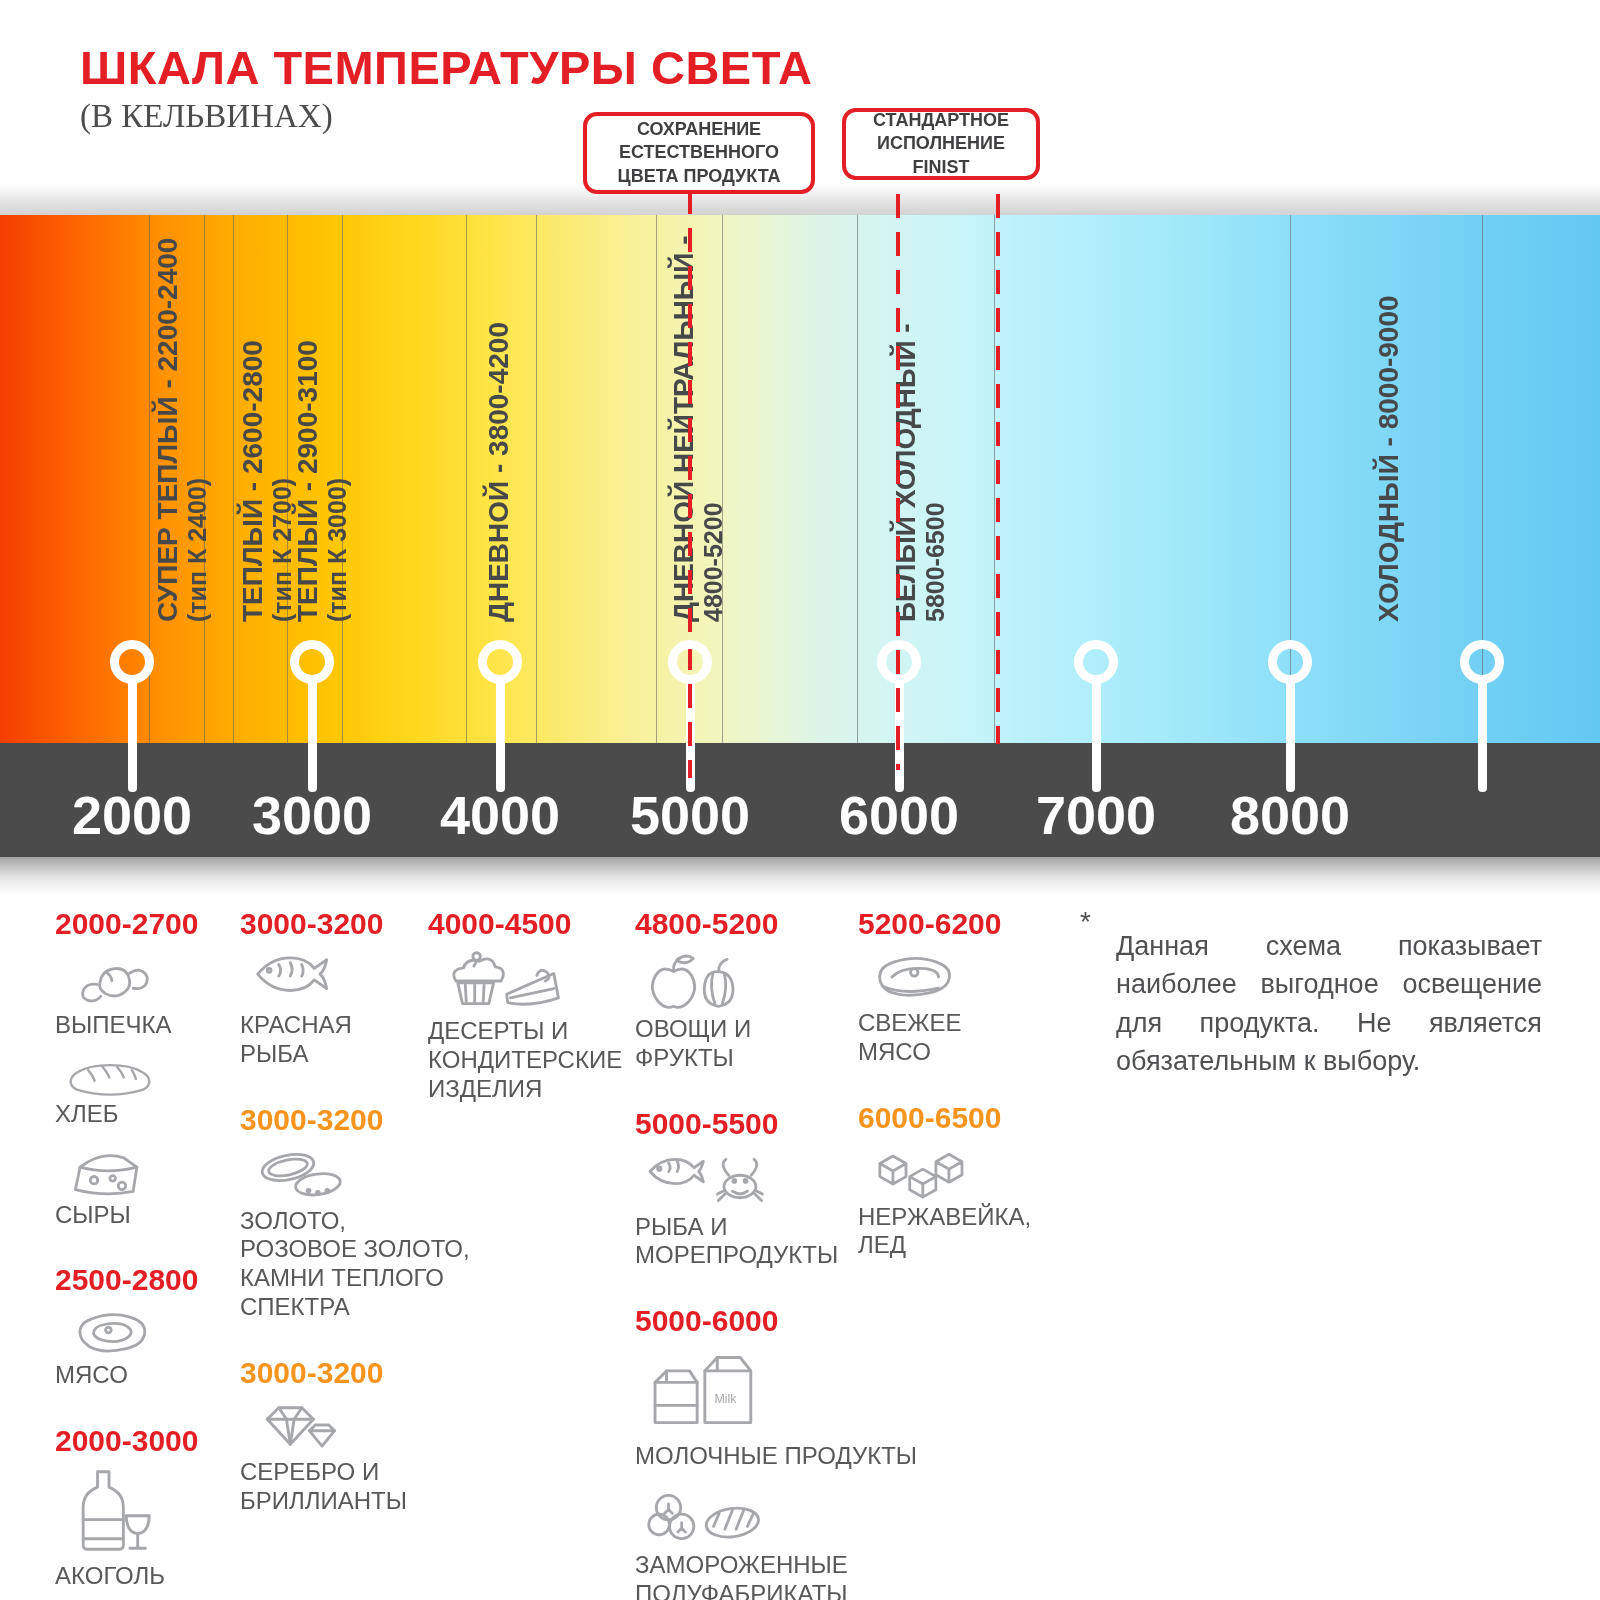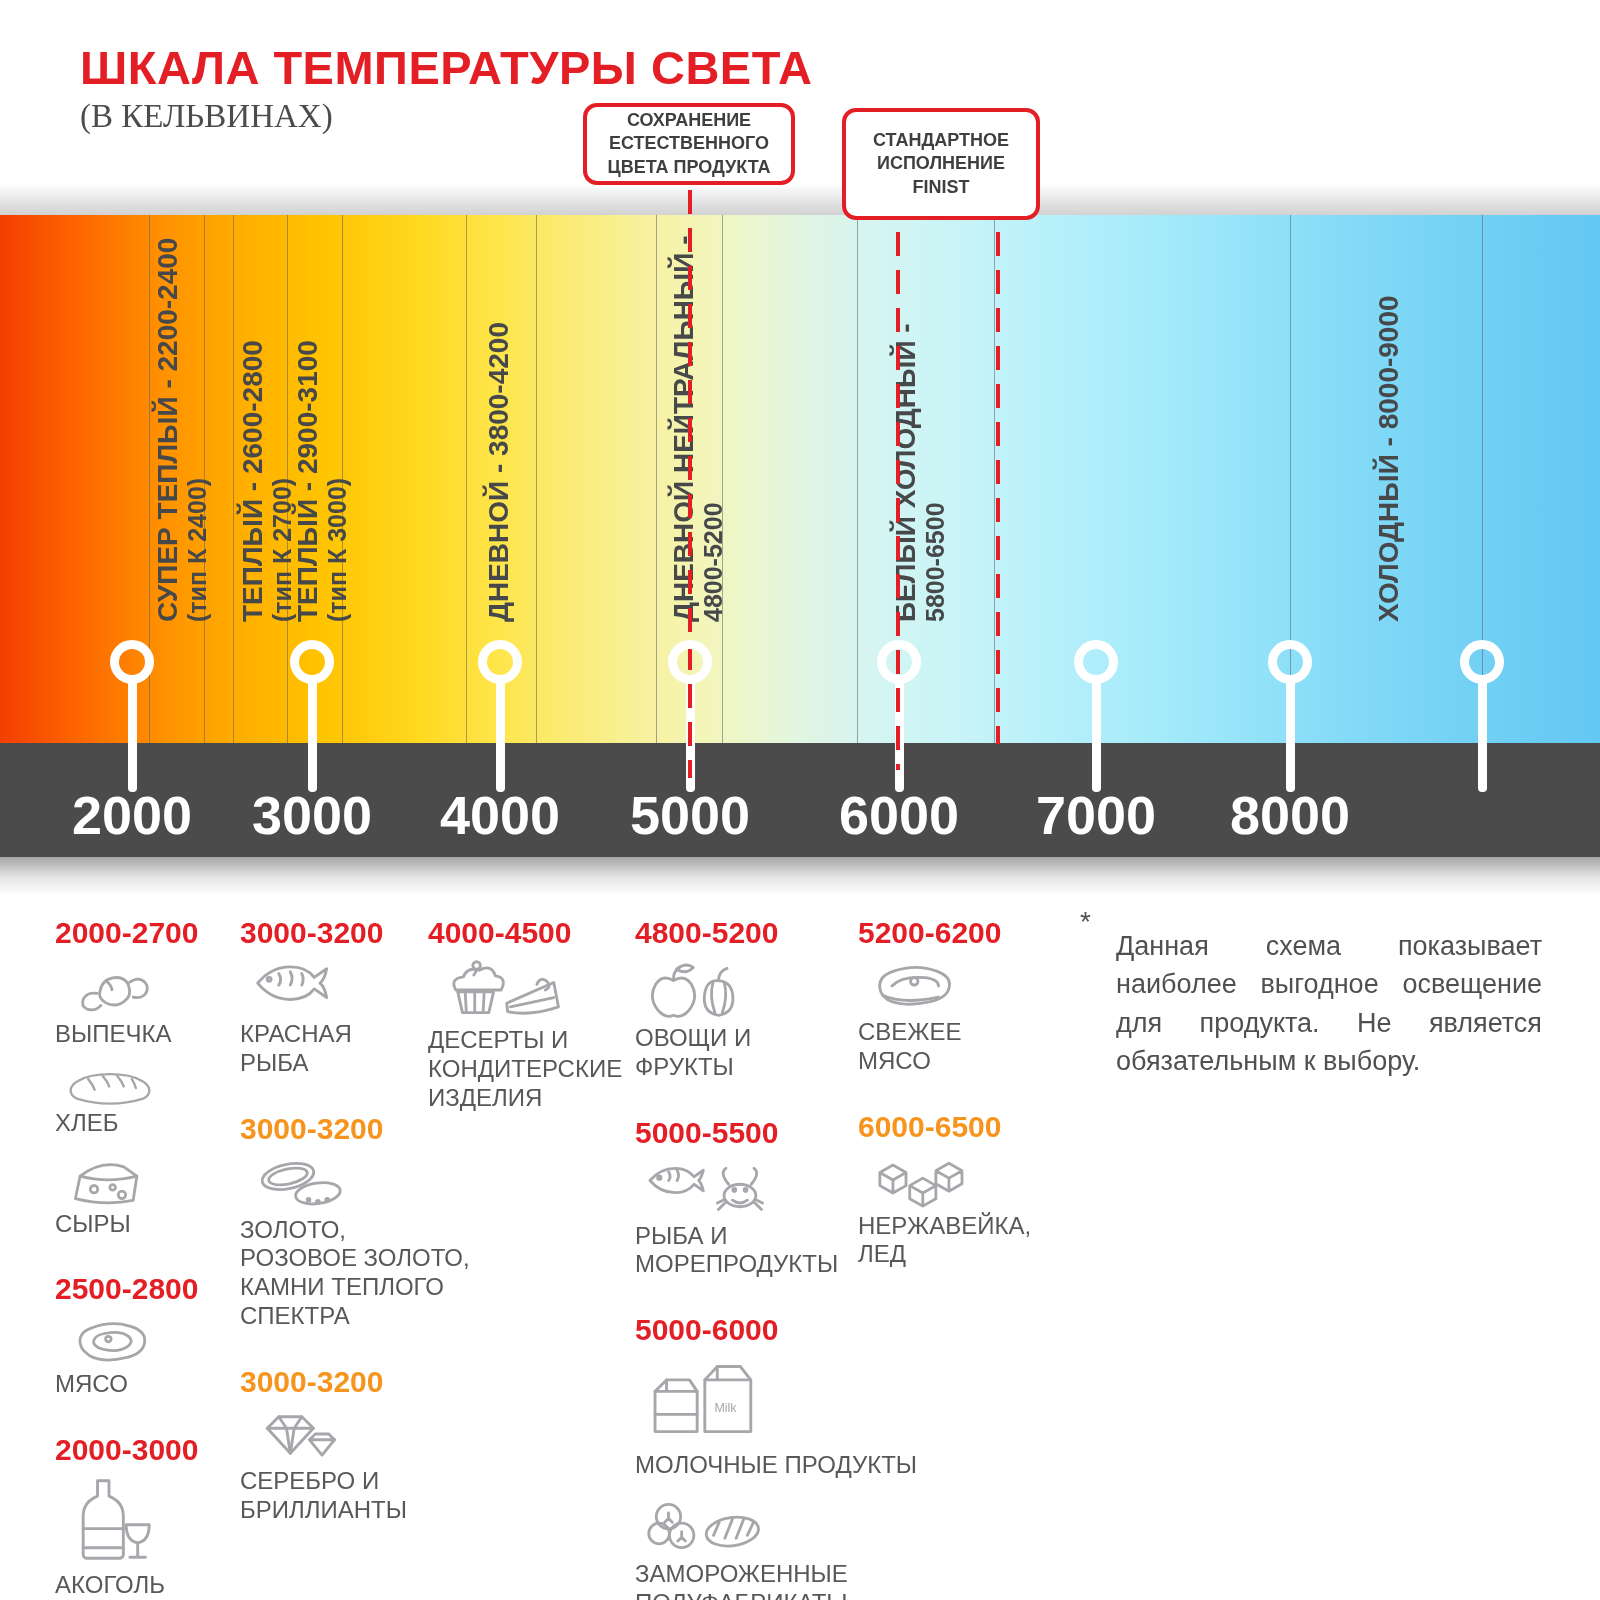--- a/index.html
+++ b/index.html
@@ -44,21 +44,21 @@
 
   
   .callout{position:absolute;background:#fff;border:4px solid #e31e24;border-radius:14px;
       display:flex;align-items:center;justify-content:center;text-align:center;
       font-size:18px;font-weight:bold;color:#3f3f41;line-height:1.3;z-index:7;padding:8px 10px;box-sizing:border-box;}
 
   
   .pcol{position:absolute;top:898px;z-index:2;}
   .prange{font-size:30px;font-weight:bold;color:#e31e24;margin:34px 0 8px;}
   .prange.orange{color:#f7941d;}
-  .pgroup:first-child .prange{margin-top:18px;}
+  .pgroup:first-child .prange{margin-top:9px;}
   .pitem{margin:6px 0 14px;}
   .icon-box{margin:4px 0 4px 10px;display:flex;align-items:flex-start;}
   .icon-box svg{stroke:#a5a7aa;fill:none;stroke-width:3;stroke-linecap:round;stroke-linejoin:round;}
   .plabel{font-size:24px;line-height:1.2;color:#58585a;white-space:pre-line;}
   .nowrap{white-space:nowrap;}
 
   
   .note{position:absolute;left:1080px;top:906px;width:462px;display:grid;
         grid-template-columns:26px 1fr;column-gap:10px;z-index:2;}
   .note-mark{font-size:28px;color:#4f5052;}
@@ -141,22 +141,22 @@
   <div class="ring" style="left:1460px"></div>
 
   <div class="num" style="left:42px">2000</div>
   <div class="num" style="left:222px">3000</div>
   <div class="num" style="left:410px">4000</div>
   <div class="num" style="left:600px">5000</div>
   <div class="num" style="left:809px">6000</div>
   <div class="num" style="left:1006px">7000</div>
   <div class="num" style="left:1200px">8000</div>
 
-  <div class="callout" style="left:583px;top:103px;width:212px;height:82px">СОХРАНЕНИЕ ЕСТЕСТВЕННОГО ЦВЕТА ПРОДУКТА</div>
-  <div class="callout" style="left:842px;top:108px;width:198px;height:112px">СТАНДАРТНОЕ ИСПОЛНЕНИЕ FINIST</div>
+  <div class="callout" style="left:583px;top:112px;width:232px;height:82px">СОХРАНЕНИЕ ЕСТЕСТВЕННОГО ЦВЕТА ПРОДУКТА</div>
+  <div class="callout" style="left:842px;top:108px;width:198px;height:72px">СТАНДАРТНОЕ ИСПОЛНЕНИЕ FINIST</div>
 
   <div class="pcol" style="left:55px;width:175px">
     <div class="pgroup">
       <div class="prange">2000-2700</div>
       <div class="pitem">
         <div class="icon-box">
           <svg width="92" height="58" viewBox="0 0 100 62">
             <path d="M38 36 q2 -13 14 -15 q13 -2 17 8 q4 11 -4 17 q-10 8 -21 2 q-8 -5 -6 -12 z"></path>
             <path d="M35 38 q-11 -2 -15 6 q-3 8 4 11 q9 3 15 -4"></path>
             <path d="M70 26 q10 -7 17 0 q5 6 0 13 q-5 5 -13 3"></path>

